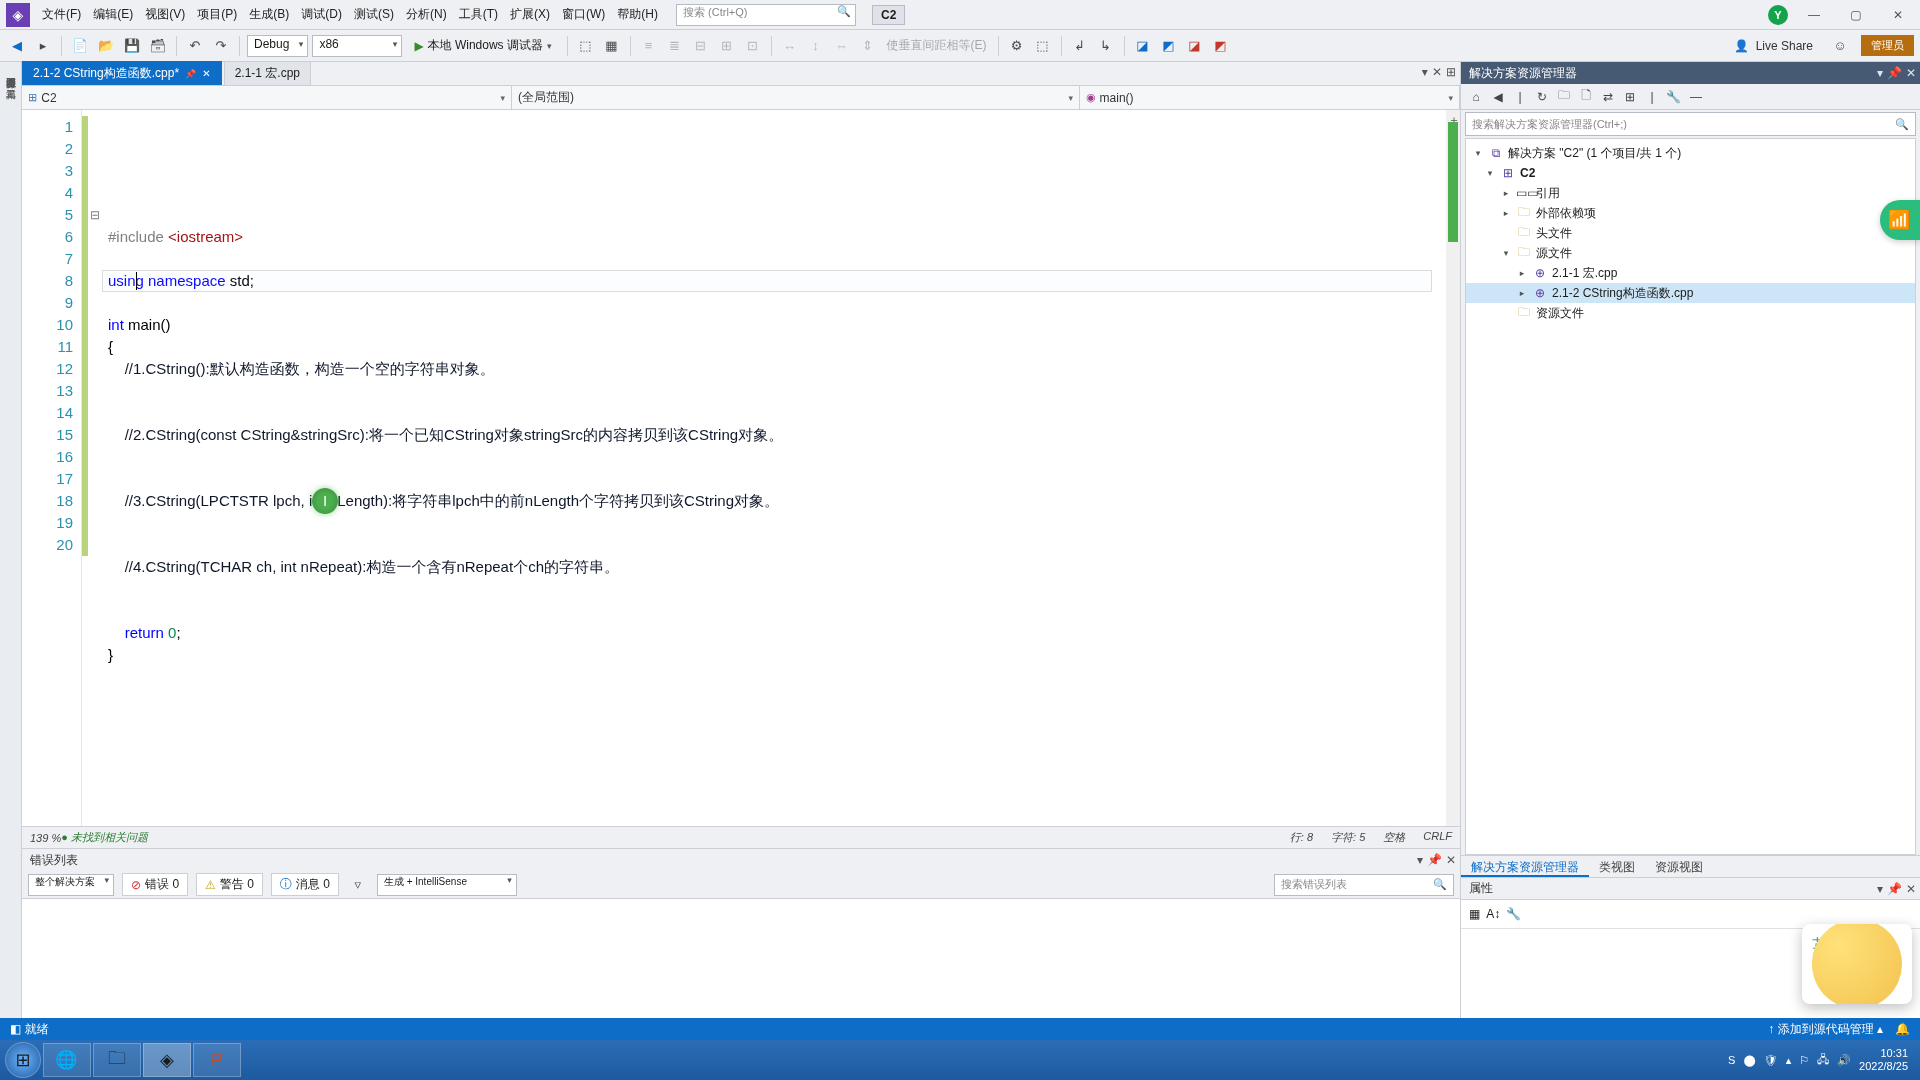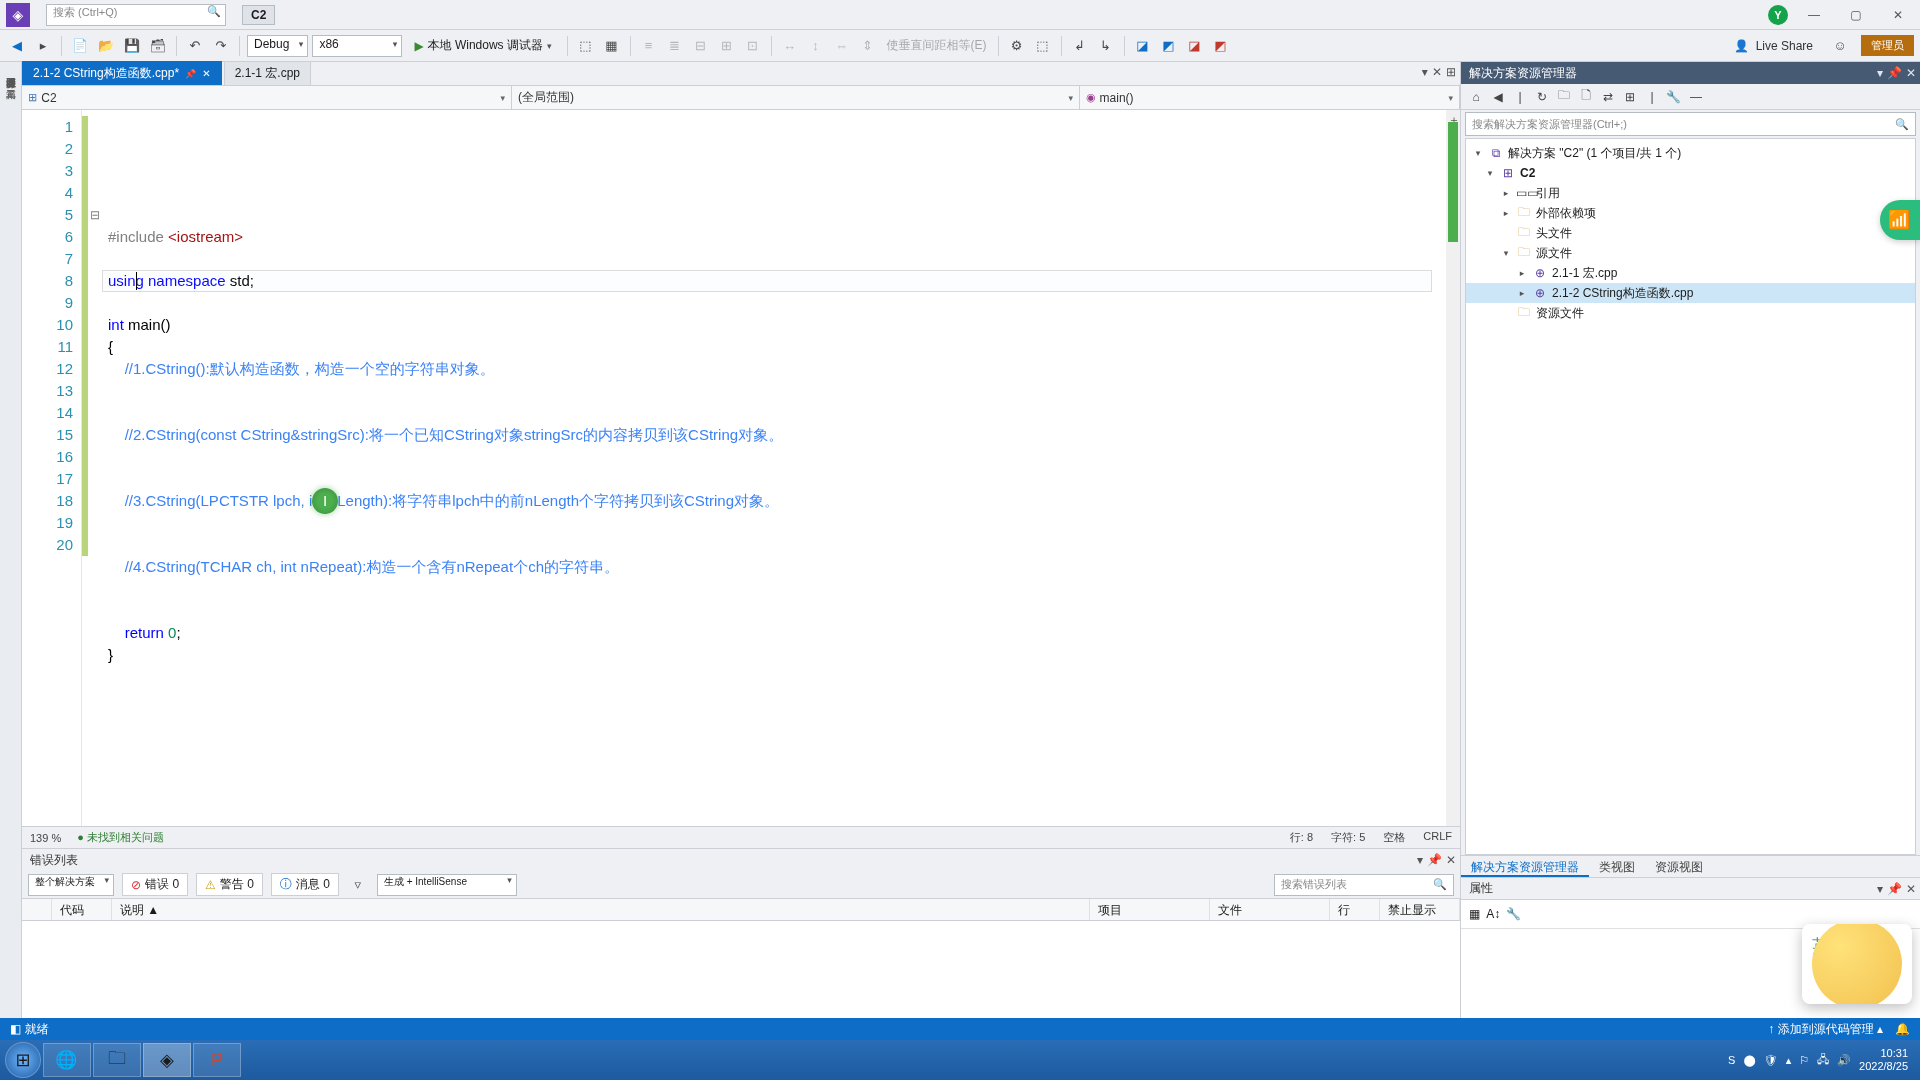--- a/index.html
+++ b/index.html
@@ -41,27 +41,27 @@
 .nav-combo.third { flex:0 0 380px; }
 
 .code-wrap { flex:1; display:flex; background:#fff; overflow:hidden; position:relative; }
 .gutter { width:60px; background:#fff; text-align:right; padding:6px 8px 0 0; color:#2b91af; font-family:Consolas,monospace; font-size:15px; line-height:22px; border-right:1px solid #e6e6e6;}
 .gutter div{height:22px;}
 .fold-col { width:14px; background:#fff; padding-top:6px; font-family:Consolas,monospace; font-size:12px; color:#808080; line-height:22px; text-align:center;}
 .fold-col div{height:22px;}
 .change-col { width:6px; background:#fff; padding-top:6px;}
 .change-col div{height:22px; background:#b9d47a;}
 .code { flex:1; font-family:Consolas,"Microsoft YaHei",monospace; font-size:15px; line-height:22px; padding:6px 0 0 6px; white-space:pre; color:#000; position:relative;}
-.kw{color:#0000ff;} .inc{color:#808080;} .str{color:#a31515;} .cmt{color:#3b82f6;} .num{color:#098658;}
+.kw{color:#0000ff;} .inc{color:#808080;} .str{color:#a31515;} .cmt{color:#0f172a;} .num{color:#098658;}
 .cursor-line { position:absolute; left:0; right:14px; height:22px; border:1px solid #dcdcdc; background:rgba(200,210,230,0.05); top:calc(6px + 22px*7);}
 .caret { position:absolute; top:calc(6px + 22px*7 + 2px); left:34px; width:1px; height:18px; background:#000;}
 .green-dot { position:absolute; width:26px; height:26px; border-radius:50%; background:radial-gradient(circle,#4cae4c 40%,#3c8a3c 100%); box-shadow:0 0 6px rgba(0,150,0,.4); display:flex; align-items:center; justify-content:center; color:#fff; left:210px; top:calc(6px + 22px*17 - 2px);}
 .right-track { width:14px; background:#f0f0f0; position:relative;}
 .right-track .mk { position:absolute; left:2px; right:2px; background:#4cae4c;}
-.editor-status { height:22px; border-top:1px solid #ccd0d6; background:#eef0f3; display:flex; align-items:center; padding:4px 8px; font-size:11px; color:#444; gap:16px;}
+.editor-status { height:22px; border-top:1px solid #ccd0d6; background:#eef0f3; display:flex; align-items:center; padding:4px 8px; font-size:11px; color:#444; gap:0;font-style:italic;}
 .editor-status .right { margin-left:auto; display:flex; gap:18px;}
 
 .right-col { width:460px; display:flex; flex-direction:column; border-left:1px solid #ccd0d6; background:#eef0f3;}
 .panel-title { height:22px; background:#465a74; color:#fff; padding:0 8px; display:flex; align-items:center; font-size:12px; position:relative;}
 .panel-title .ctl { position:absolute; right:4px; display:flex; gap:4px; color:#e0e6ee;}
 .sol-tb { height:26px; display:flex; align-items:center; gap:4px; padding:0 6px; border-bottom:1px solid #ccd0d6;}
 .sol-tb span { width:18px; text-align:center; color:#444; font-size:12px;}
 .sol-search { height:24px; margin:2px 4px; border:1px solid #b5bcc4; background:#fff; display:flex; align-items:center; padding:0 6px; color:#888; font-size:11px; position:relative;}
 .sol-search .mag{position:absolute; right:6px; color:#555;}
 .tree { flex:1; background:#fff; border:1px solid #ccd0d6; margin:0 4px; font-size:12px; padding:4px 0; overflow:auto;}
@@ -105,20 +105,34 @@
 .float-wifi { position:absolute; right:0; top:200px; width:40px; height:40px; background:#2bbd7e; border-radius:50% 0 0 50%; display:flex; align-items:center; justify-content:center; color:#fff; font-size:18px; box-shadow:0 2px 6px rgba(0,0,0,.2);}
 .float-ime { position:absolute; right:8px; bottom:76px; width:110px; height:80px; background:#fff; border-radius:8px; box-shadow:0 4px 14px rgba(0,0,0,.25); display:flex; align-items:center; justify-content:center; overflow:hidden;}
 .float-ime .slice{ width:90px; height:90px; background:radial-gradient(circle at 30% 30%, #ffe27a, #f2c14e); border-radius:50%; position:relative;}
 .float-ime .cn { position:absolute; left:10px; top:10px; font-size:18px; color:#5aa36b;}
 </style>
 </head>
 <body>
 
 <div class="menubar">
   <div class="vs-logo">◈</div>
+  <div id="menu-items" style="display: flex;">
+      <div class="menu-item">文件(F)</div>
+      <div class="menu-item">编辑(E)</div>
+      <div class="menu-item">视图(V)</div>
+      <div class="menu-item">项目(P)</div>
+      <div class="menu-item">生成(B)</div>
+      <div class="menu-item">调试(D)</div>
+      <div class="menu-item">测试(S)</div>
+      <div class="menu-item">分析(N)</div>
+      <div class="menu-item">工具(T)</div>
+      <div class="menu-item">扩展(X)</div>
+      <div class="menu-item">窗口(W)</div>
+      <div class="menu-item">帮助(H)</div>
+    </div>
   <div class="search-box">
     <span>搜索 (Ctrl+Q)</span>
     <span class="mag">🔍</span>
   </div>
   <div class="proj-badge">C2</div>
   <div class="title-right">
     <div class="avatar">Y</div>
     <div class="win-btn">—</div>
     <div class="win-btn">▢</div>
     <div class="win-btn">✕</div>
@@ -327,29 +341,20 @@
             <span class="c-info">ⓘ</span>
             <span>消息 0</span>
           </div>
         <span class="tb-btn">▿</span>
         <div class="err-combo" style="min-width:140px"><span>生成 + IntelliSense</span></div>
         <div class="err-search">
             <span>搜索错误列表</span>
             <span class="mag">🔍</span>
           </div>
       </div>
-      <div class="err-cols" id="errcols">
-          <div style="width: 30px;"></div>
-          <div style="width: 60px;">代码</div>
-          <div style="flex: 1 1 0%;">说明 ▲</div>
-          <div style="width: 120px;">项目</div>
-          <div style="width: 120px;">文件</div>
-          <div style="width: 50px;">行</div>
-          <div style="width: 80px;">禁止显示</div>
-        </div>
       <div class="err-body"></div>
     </div>
   </div>
 
   <div class="right-col">
     <div class="panel-title">
       <span>解决方案资源管理器</span>
       <div class="ctl">
           <span>▾</span>
           <span>📌</span>

